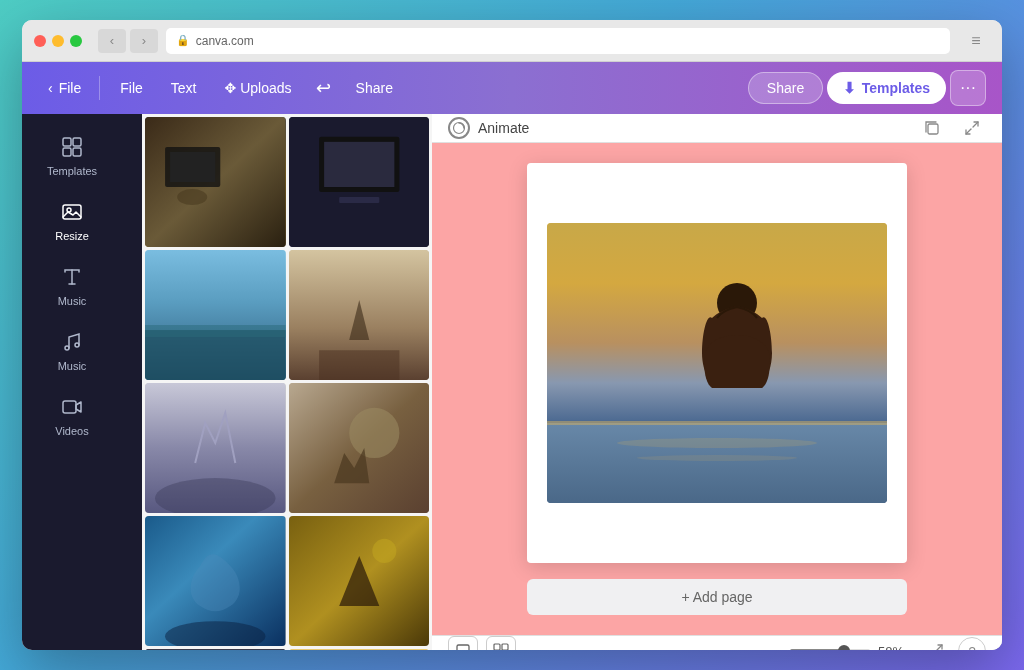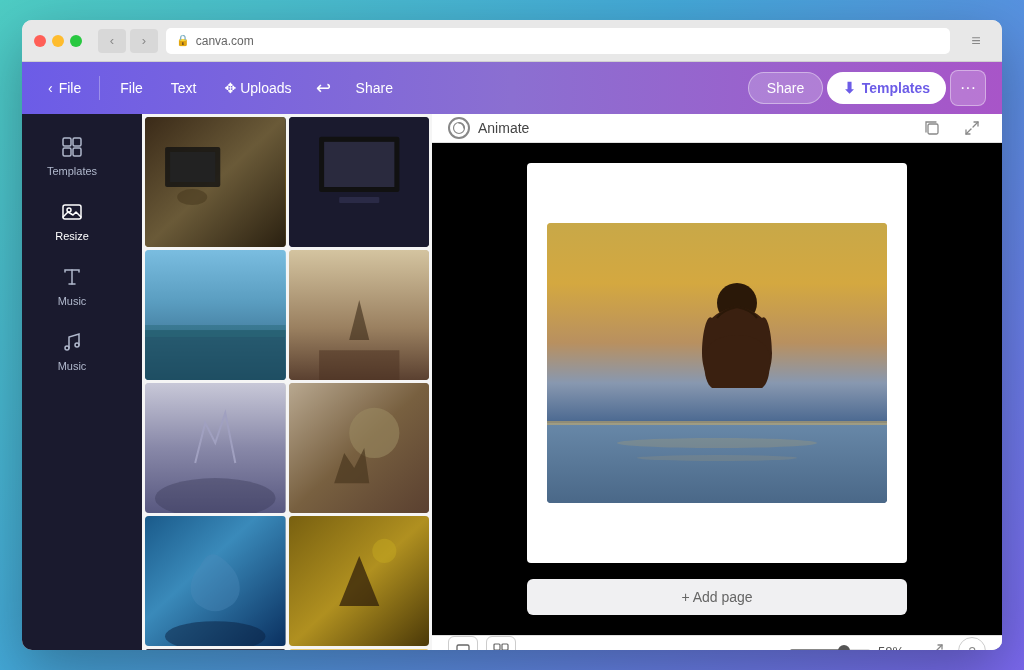--- a/index.html
+++ b/index.html
@@ -283,21 +283,21 @@
       color: #888;
       font-size: 16px;
       cursor: pointer;
       border-radius: 4px;
     }
     .canvas-body {
       flex: 1;
       display: flex;
       align-items: center;
       justify-content: center;
-      background: #000000;
+      background: #fca5a5;
       padding: 20px;
       flex-direction: column;
       gap: 16px;
     }
     .design-page {
       background: white;
       width: 380px;
       min-height: 400px;
       border-radius: 4px;
       box-shadow: 0 4px 20px rgba(0,0,0,0.15);
@@ -475,20 +475,29 @@
       <div class="sidebar-item">
         <div class="sidebar-icon">
           <svg width="22" height="22" viewBox="0 0 22 22" fill="none">
             <path d="M8 17 C8 18.1 7.1 19 6 19 C4.9 19 4 18.1 4 17 C4 15.9 4.9 15 6 15 C7.1 15 8 15.9 8 17 Z" stroke="#b0b8cc" stroke-width="1.5" fill="none"></path>
             <path d="M18 14 C18 15.1 17.1 16 16 16 C14.9 16 14 15.1 14 14 C14 12.9 14.9 12 16 12 C17.1 12 18 12.9 18 14 Z" stroke="#b0b8cc" stroke-width="1.5" fill="none"></path>
             <path d="M8 17 L8 6 L18 3 L18 14" stroke="#b0b8cc" stroke-width="1.5" stroke-linecap="round"></path>
           </svg>
         </div>
         <span class="sidebar-label">Music</span>
       </div>
+      <div class="sidebar-item">
+        <div class="sidebar-icon">
+          <svg width="22" height="22" viewBox="0 0 22 22" fill="none">
+            <rect x="2" y="5" width="13" height="12" rx="2" stroke="#b0b8cc" stroke-width="1.5" fill="none"></rect>
+            <path d="M15 9 L20 6 L20 16 L15 13 Z" stroke="#b0b8cc" stroke-width="1.5" stroke-linejoin="round" fill="none"></path>
+          </svg>
+        </div>
+        <span class="sidebar-label">Videos</span>
+      </div>
     </div>
 
     <div class="photo-panel">
       <div class="photo-grid">
 
         <div class="photo-cell photo-1">
           <svg width="100%" height="100%" viewBox="0 0 140 130" preserveAspectRatio="xMidYMid slice">
             <rect width="140" height="130" fill="url(#g1)"></rect>
             <defs>
               <linearGradient id="g1" x1="0" y1="0" x2="1" y2="1">

